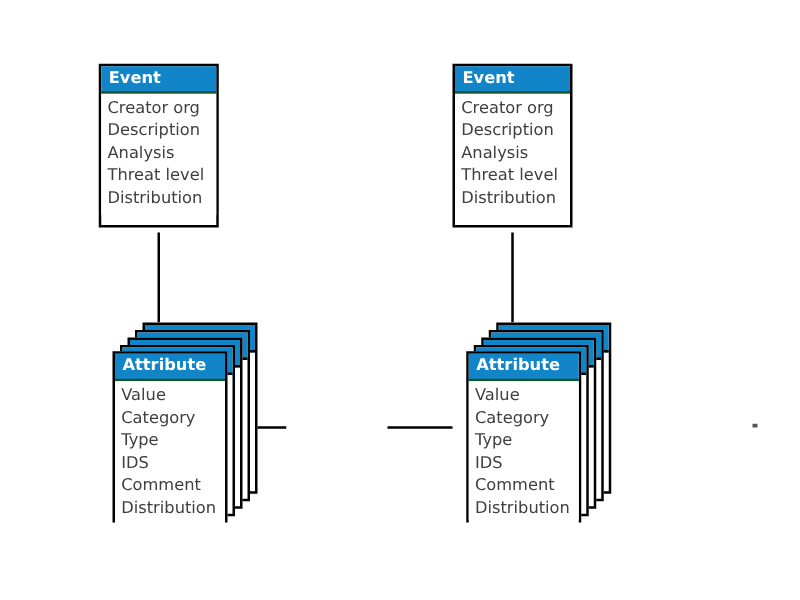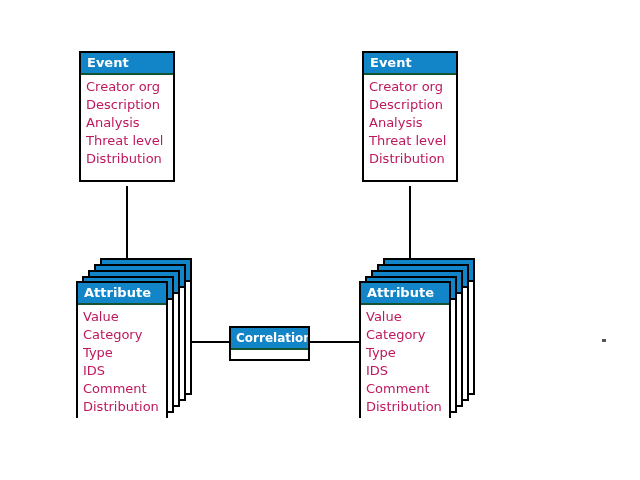--- a/index.html
+++ b/index.html
@@ -41,34 +41,35 @@
     overflow: hidden;
   }
   .class-body {
     box-sizing: border-box;
     padding: 3px 5px 4px 5px;
     background: #ffffff;
   }
   .class-field {
     font-size: 13px;
     line-height: 18px;
-    color: #be185d;
+    color: #404040;
     white-space: nowrap;
   }
 
   
   .event-box { width: 96px; height: 131px; }
   #event-left  { left: 79px;  top: 51px; }
   #event-right { left: 362px; top: 51px; }
 
   
   .stack {
     position: absolute;
     width: 140px;
     height: 160px;
+    margin-left: 14px;
   }
   #attr-stack-left  { left: 76px;  top: 258px; }
   #attr-stack-right { left: 359px; top: 258px; }
 
   
   .stack-layer {
     position: absolute;
     box-sizing: border-box;
     width: 92px;
     height: 137px;
@@ -217,20 +218,16 @@
         <div class="class-field">Value</div>
         <div class="class-field">Category</div>
         <div class="class-field">Type</div>
         <div class="class-field">IDS</div>
         <div class="class-field">Comment</div>
         <div class="class-field">Distribution</div>
       </div>
     </div>
   </div>
 
-  <div class="class-box" id="correlation-box">
-    <div class="class-header">Correlation</div>
-    <div class="class-body"></div>
-  </div>
 
   <div id="stray-mark"></div>
 
 </div>
 
 </body></html>

